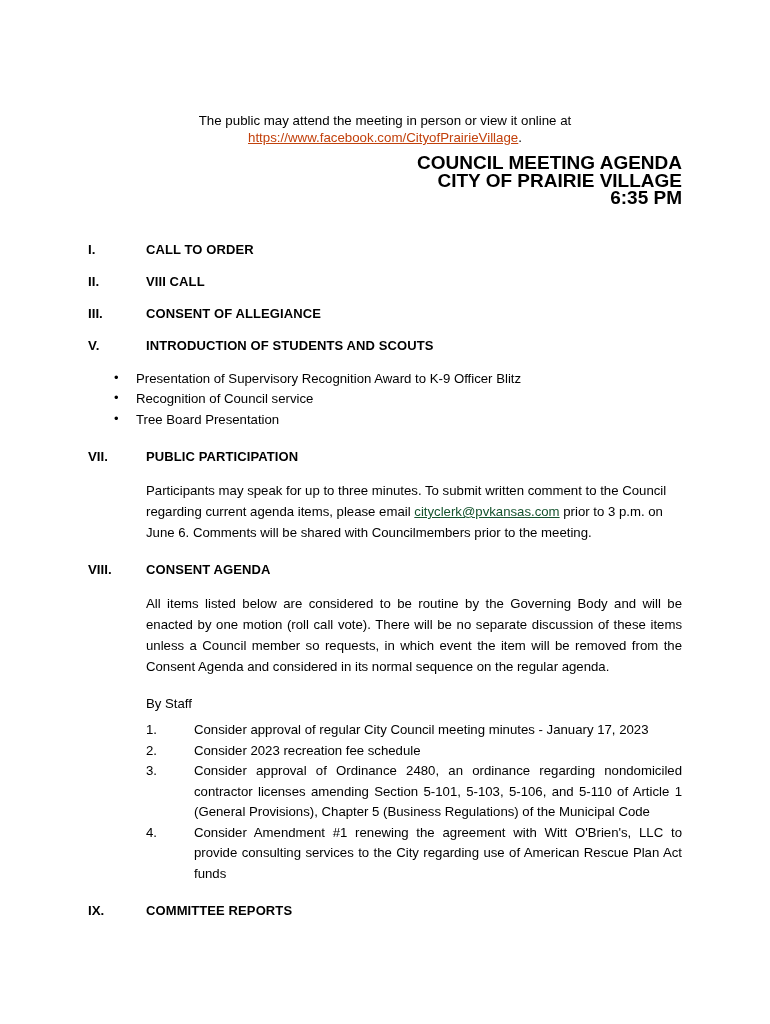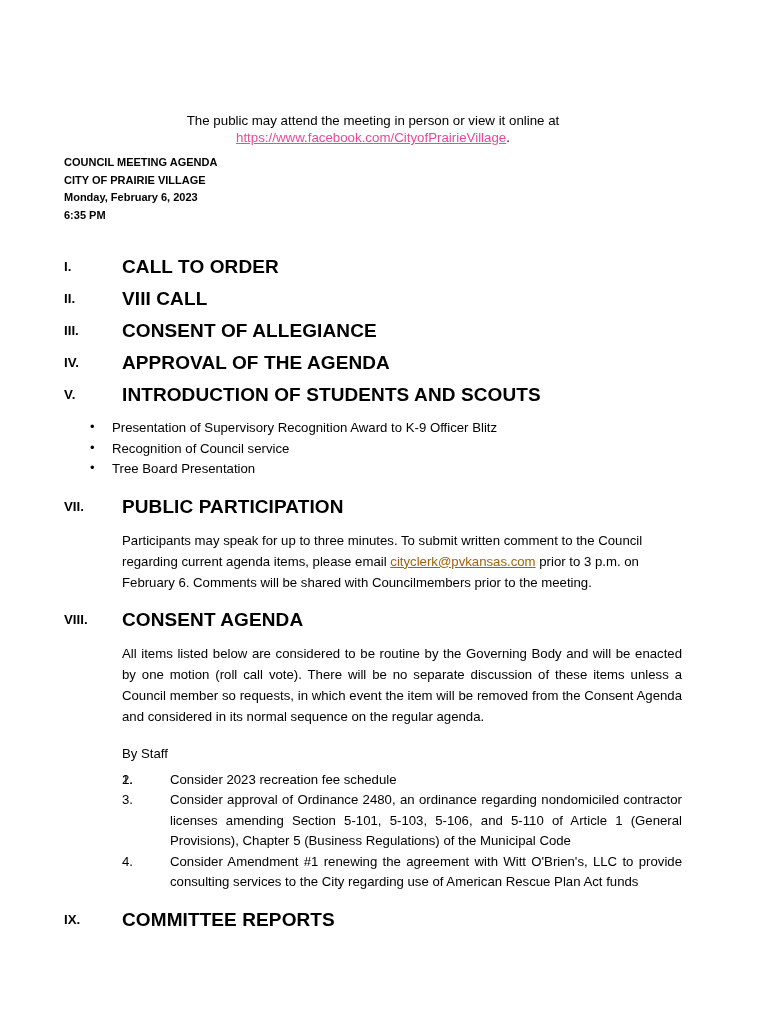--- a/index.html
+++ b/index.html
@@ -12,37 +12,37 @@
     height: 1024px;
     font-family: "Liberation Sans", sans-serif;
     color: #000000;
     -webkit-font-smoothing: antialiased;
   }
   .page {
     position: relative;
     width: 770px;
     height: 1024px;
     box-sizing: border-box;
-    padding: 112px 88px 0 64px;
+    padding: 112px 88px 0 88px;
   }
 
   
   .intro {
     text-align: center;
     font-size: 13.3px;
     line-height: 17px;
   }
   .intro a {
-    color: #ec4899;
+    color: #c2410c;
     text-decoration: underline;
   }
   .title-block {
-    text-align: left;
+    text-align: right;
     font-weight: bold;
-    font-size: 11px;
+    font-size: 19px;
     line-height: 17.5px;
     margin-top: 8px;
   }
   .title-block div { white-space: nowrap; }
 
   
   .agenda {
     margin-top: 34px;
   }
   .item {
@@ -52,21 +52,21 @@
   }
   .item .num {
     width: 58px;
     flex: 0 0 58px;
     font-weight: bold;
     font-size: 13.3px;
     line-height: 18px;
   }
   .item .heading {
     font-weight: bold;
-    font-size: 19px;
+    font-size: 13px;
     line-height: 18px;
     letter-spacing: 0.1px;
   }
 
   .body-indent {
     margin-left: 58px;
   }
 
   ul.bullets {
     list-style: none;
@@ -88,21 +88,21 @@
   }
 
   p.para {
     font-size: 13.2px;
     line-height: 21px;
     margin: 9px 0 0 0;
     text-align: justify;
   }
   p.para.nojust { text-align: left; }
   p.para a {
-    color: #a16207;
+    color: #14532d;
     text-decoration: underline;
   }
 
   p.bystaff {
     font-size: 13.2px;
     line-height: 21px;
     margin: 16px 0 0 0;
   }
 
   ol.numlist {
@@ -131,45 +131,40 @@
 <div class="page">
 
   <div class="intro">
     <div>The public may attend the meeting in person or view it online at</div>
     <div><a href="#">https://www.facebook.com/CityofPrairieVillage</a><span>.</span></div>
   </div>
 
   <div class="title-block">
     <div>COUNCIL MEETING AGENDA</div>
     <div>CITY OF PRAIRIE VILLAGE</div>
-    <div>Monday, February 6, 2023</div>
     <div>6:35 PM</div>
   </div>
 
   <div class="agenda">
 
     <div class="item">
       <div class="num">I.</div>
       <div class="heading">CALL TO ORDER</div>
     </div>
 
     <div class="item">
       <div class="num">II.</div>
       <div class="heading">VIII CALL</div>
     </div>
 
     <div class="item">
       <div class="num">III.</div>
       <div class="heading">CONSENT OF ALLEGIANCE</div>
     </div>
 
-    <div class="item">
-      <div class="num">IV.</div>
-      <div class="heading">APPROVAL OF THE AGENDA</div>
-    </div>
 
     <div class="item">
       <div class="num">V.</div>
       <div class="heading">INTRODUCTION OF STUDENTS AND SCOUTS</div>
     </div>
 
 
     <ul class="bullets">
       <li>Presentation of Supervisory Recognition Award to K-9 Officer Blitz</li>
       <li>Recognition of Council service</li>
@@ -177,36 +172,36 @@
     </ul>
 
     <div class="gap-med"></div>
 
     <div class="item">
       <div class="num">VII.</div>
       <div class="heading">PUBLIC PARTICIPATION</div>
     </div>
 
     <div class="body-indent">
-      <p class="para nojust"><span>Participants may speak for up to three minutes. To submit written comment to the Council regarding current agenda items, please email </span><a href="#">cityclerk@pvkansas.com</a><span> prior to 3 p.m. on February 6. Comments will be shared with Councilmembers prior to the meeting.</span></p>
+      <p class="para nojust"><span>Participants may speak for up to three minutes. To submit written comment to the Council regarding current agenda items, please email </span><a href="#">cityclerk@pvkansas.com</a><span> prior to 3 p.m. on June 6. Comments will be shared with Councilmembers prior to the meeting.</span></p>
     </div>
 
     <div class="gap-med"></div>
 
     <div class="item">
       <div class="num">VIII.</div>
       <div class="heading">CONSENT AGENDA</div>
     </div>
 
     <div class="body-indent">
       <p class="para">All items listed below are considered to be routine by the Governing Body and will be enacted by one motion (roll call vote). There will be no separate discussion of these items unless a Council member so requests, in which event the item will be removed from the Consent Agenda and considered in its normal sequence on the regular agenda.</p>
       <p class="bystaff">By Staff</p>
 
       <ol class="numlist">
-        <li><span class="mk">1.</span></li>
+        <li><span class="mk">1.</span><span>Consider approval of regular City Council meeting minutes - January 17, 2023</span></li>
         <li><span class="mk">2.</span><span>Consider 2023 recreation fee schedule</span></li>
         <li><span class="mk">3.</span><span>Consider approval of Ordinance 2480, an ordinance regarding nondomiciled contractor licenses amending Section 5-101, 5-103, 5-106, and 5-110 of Article 1 (General Provisions), Chapter 5 (Business Regulations) of the Municipal Code</span></li>
         <li><span class="mk">4.</span><span>Consider Amendment #1 renewing the agreement with Witt O'Brien's, LLC to provide consulting services to the City regarding use of American Rescue Plan Act funds</span></li>
       </ol>
     </div>
 
     <div class="gap-med"></div>
 
     <div class="item">
       <div class="num">IX.</div>

